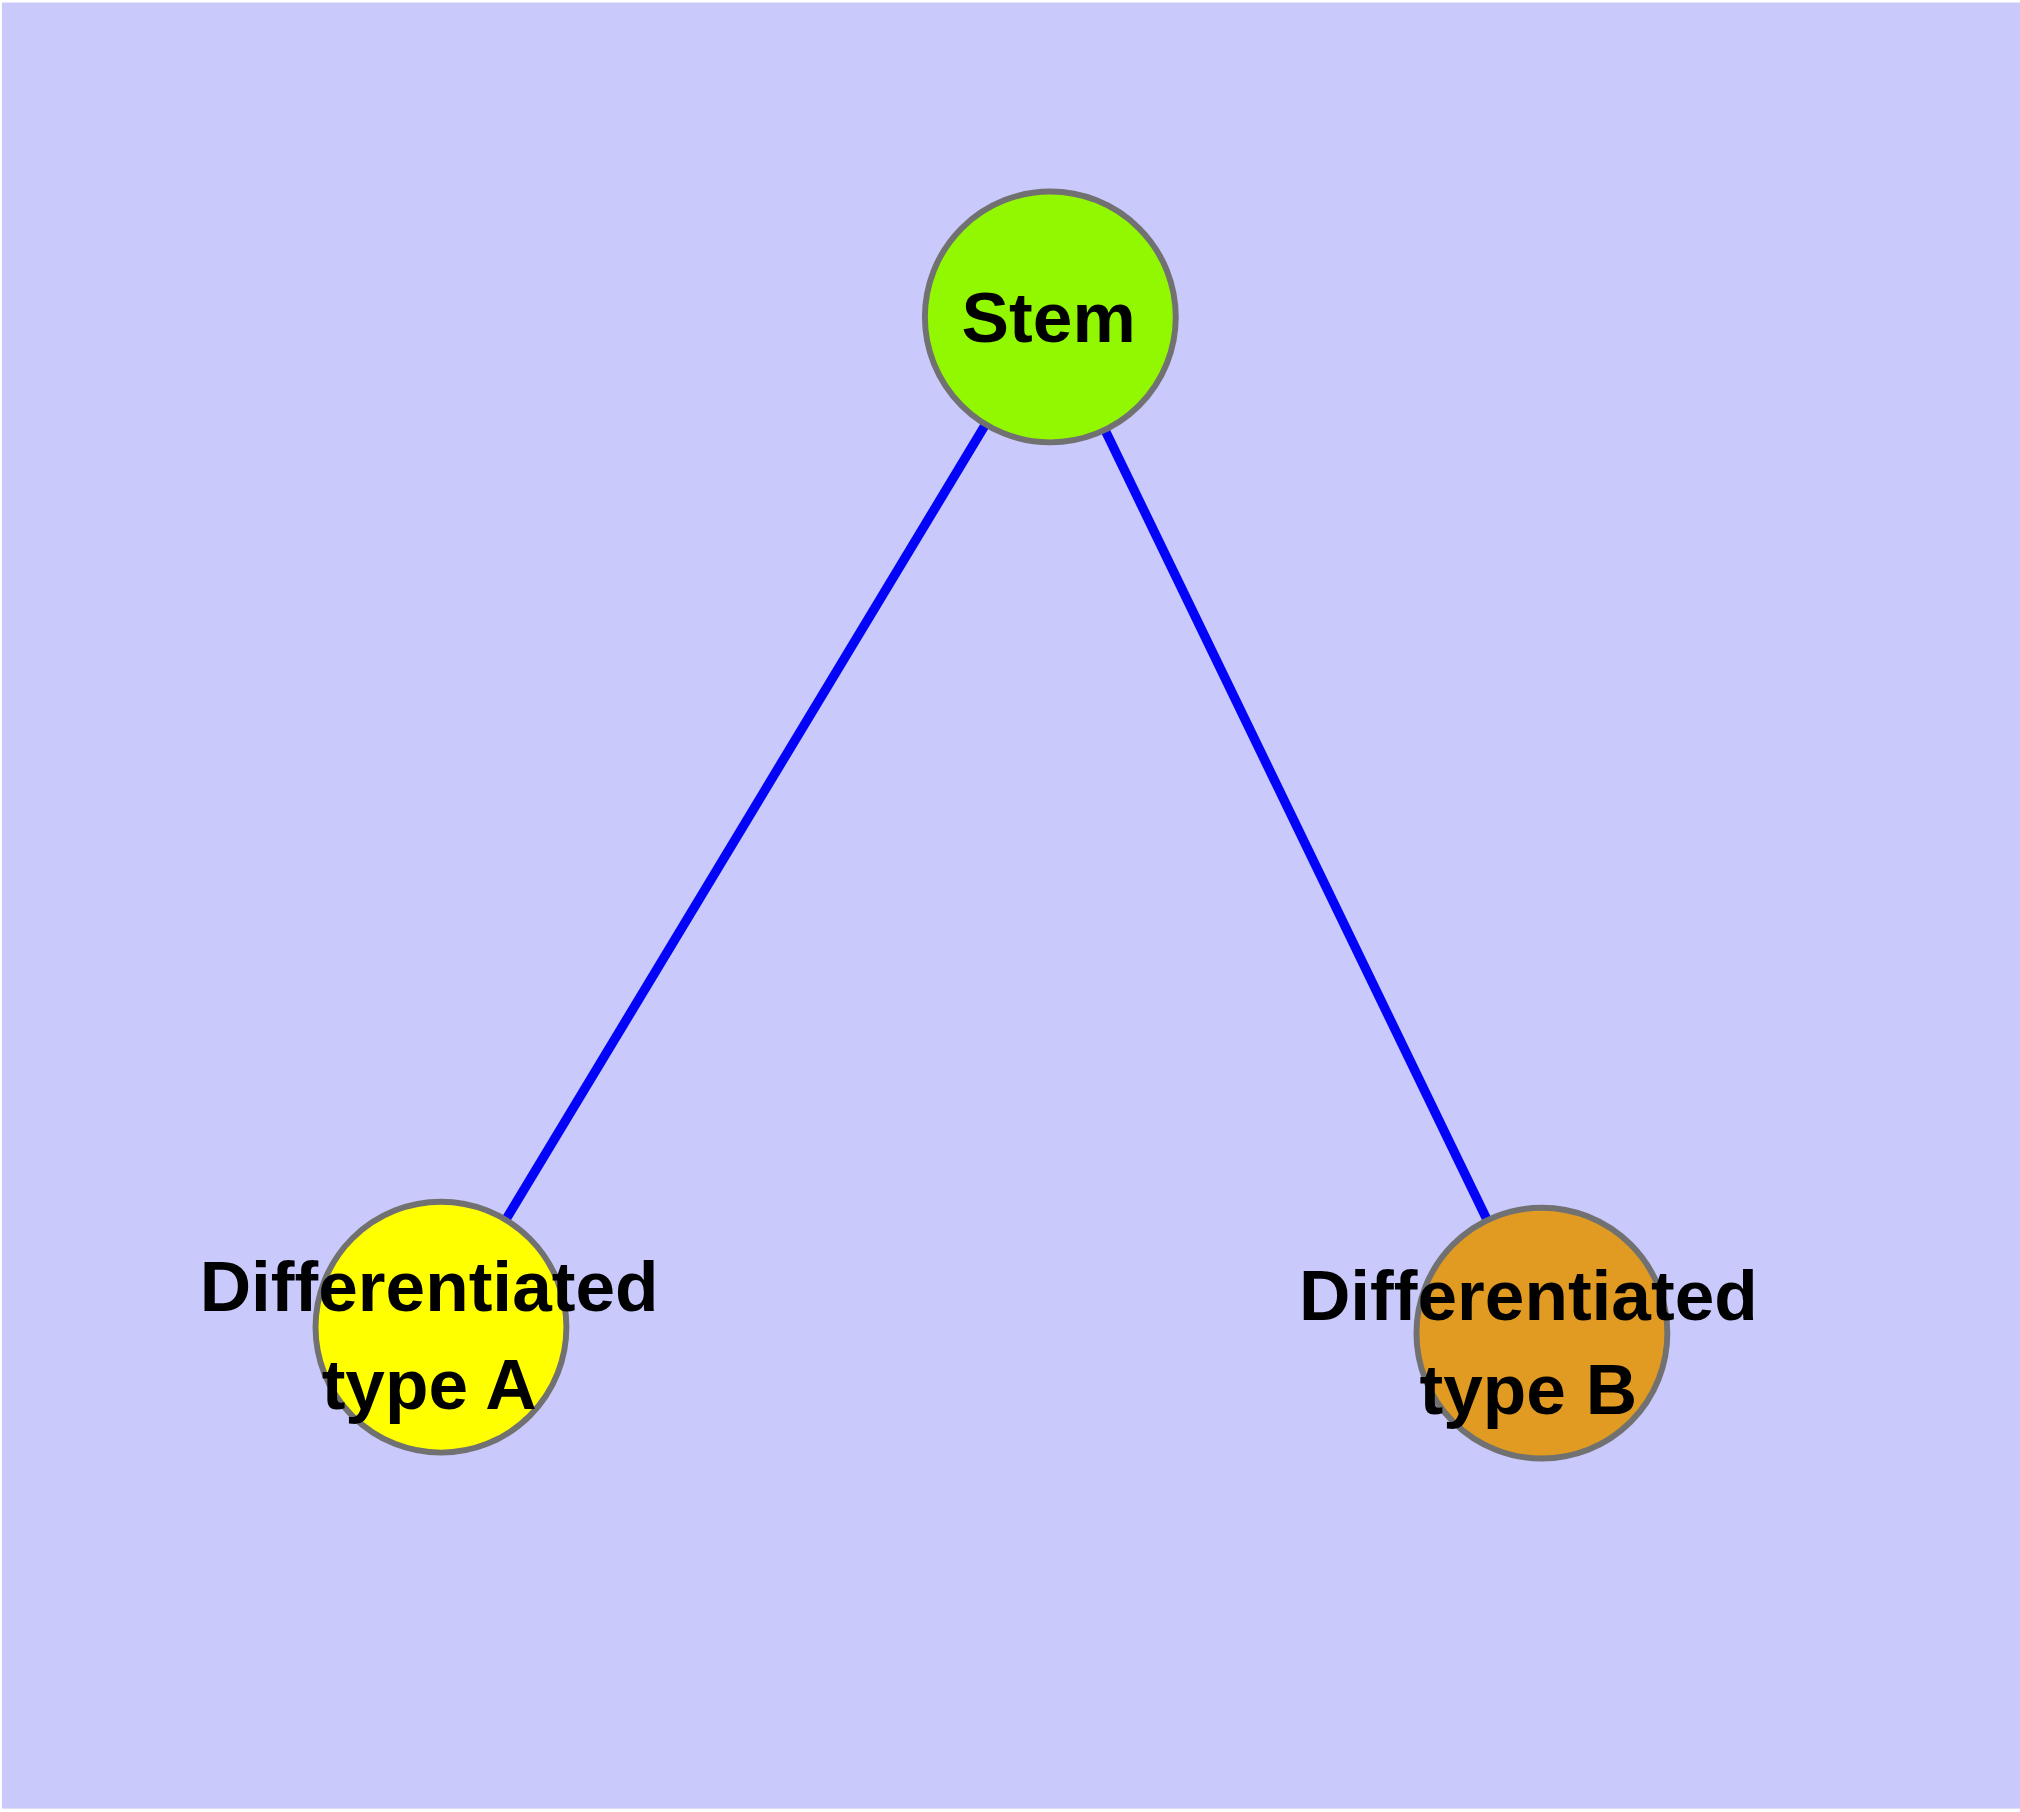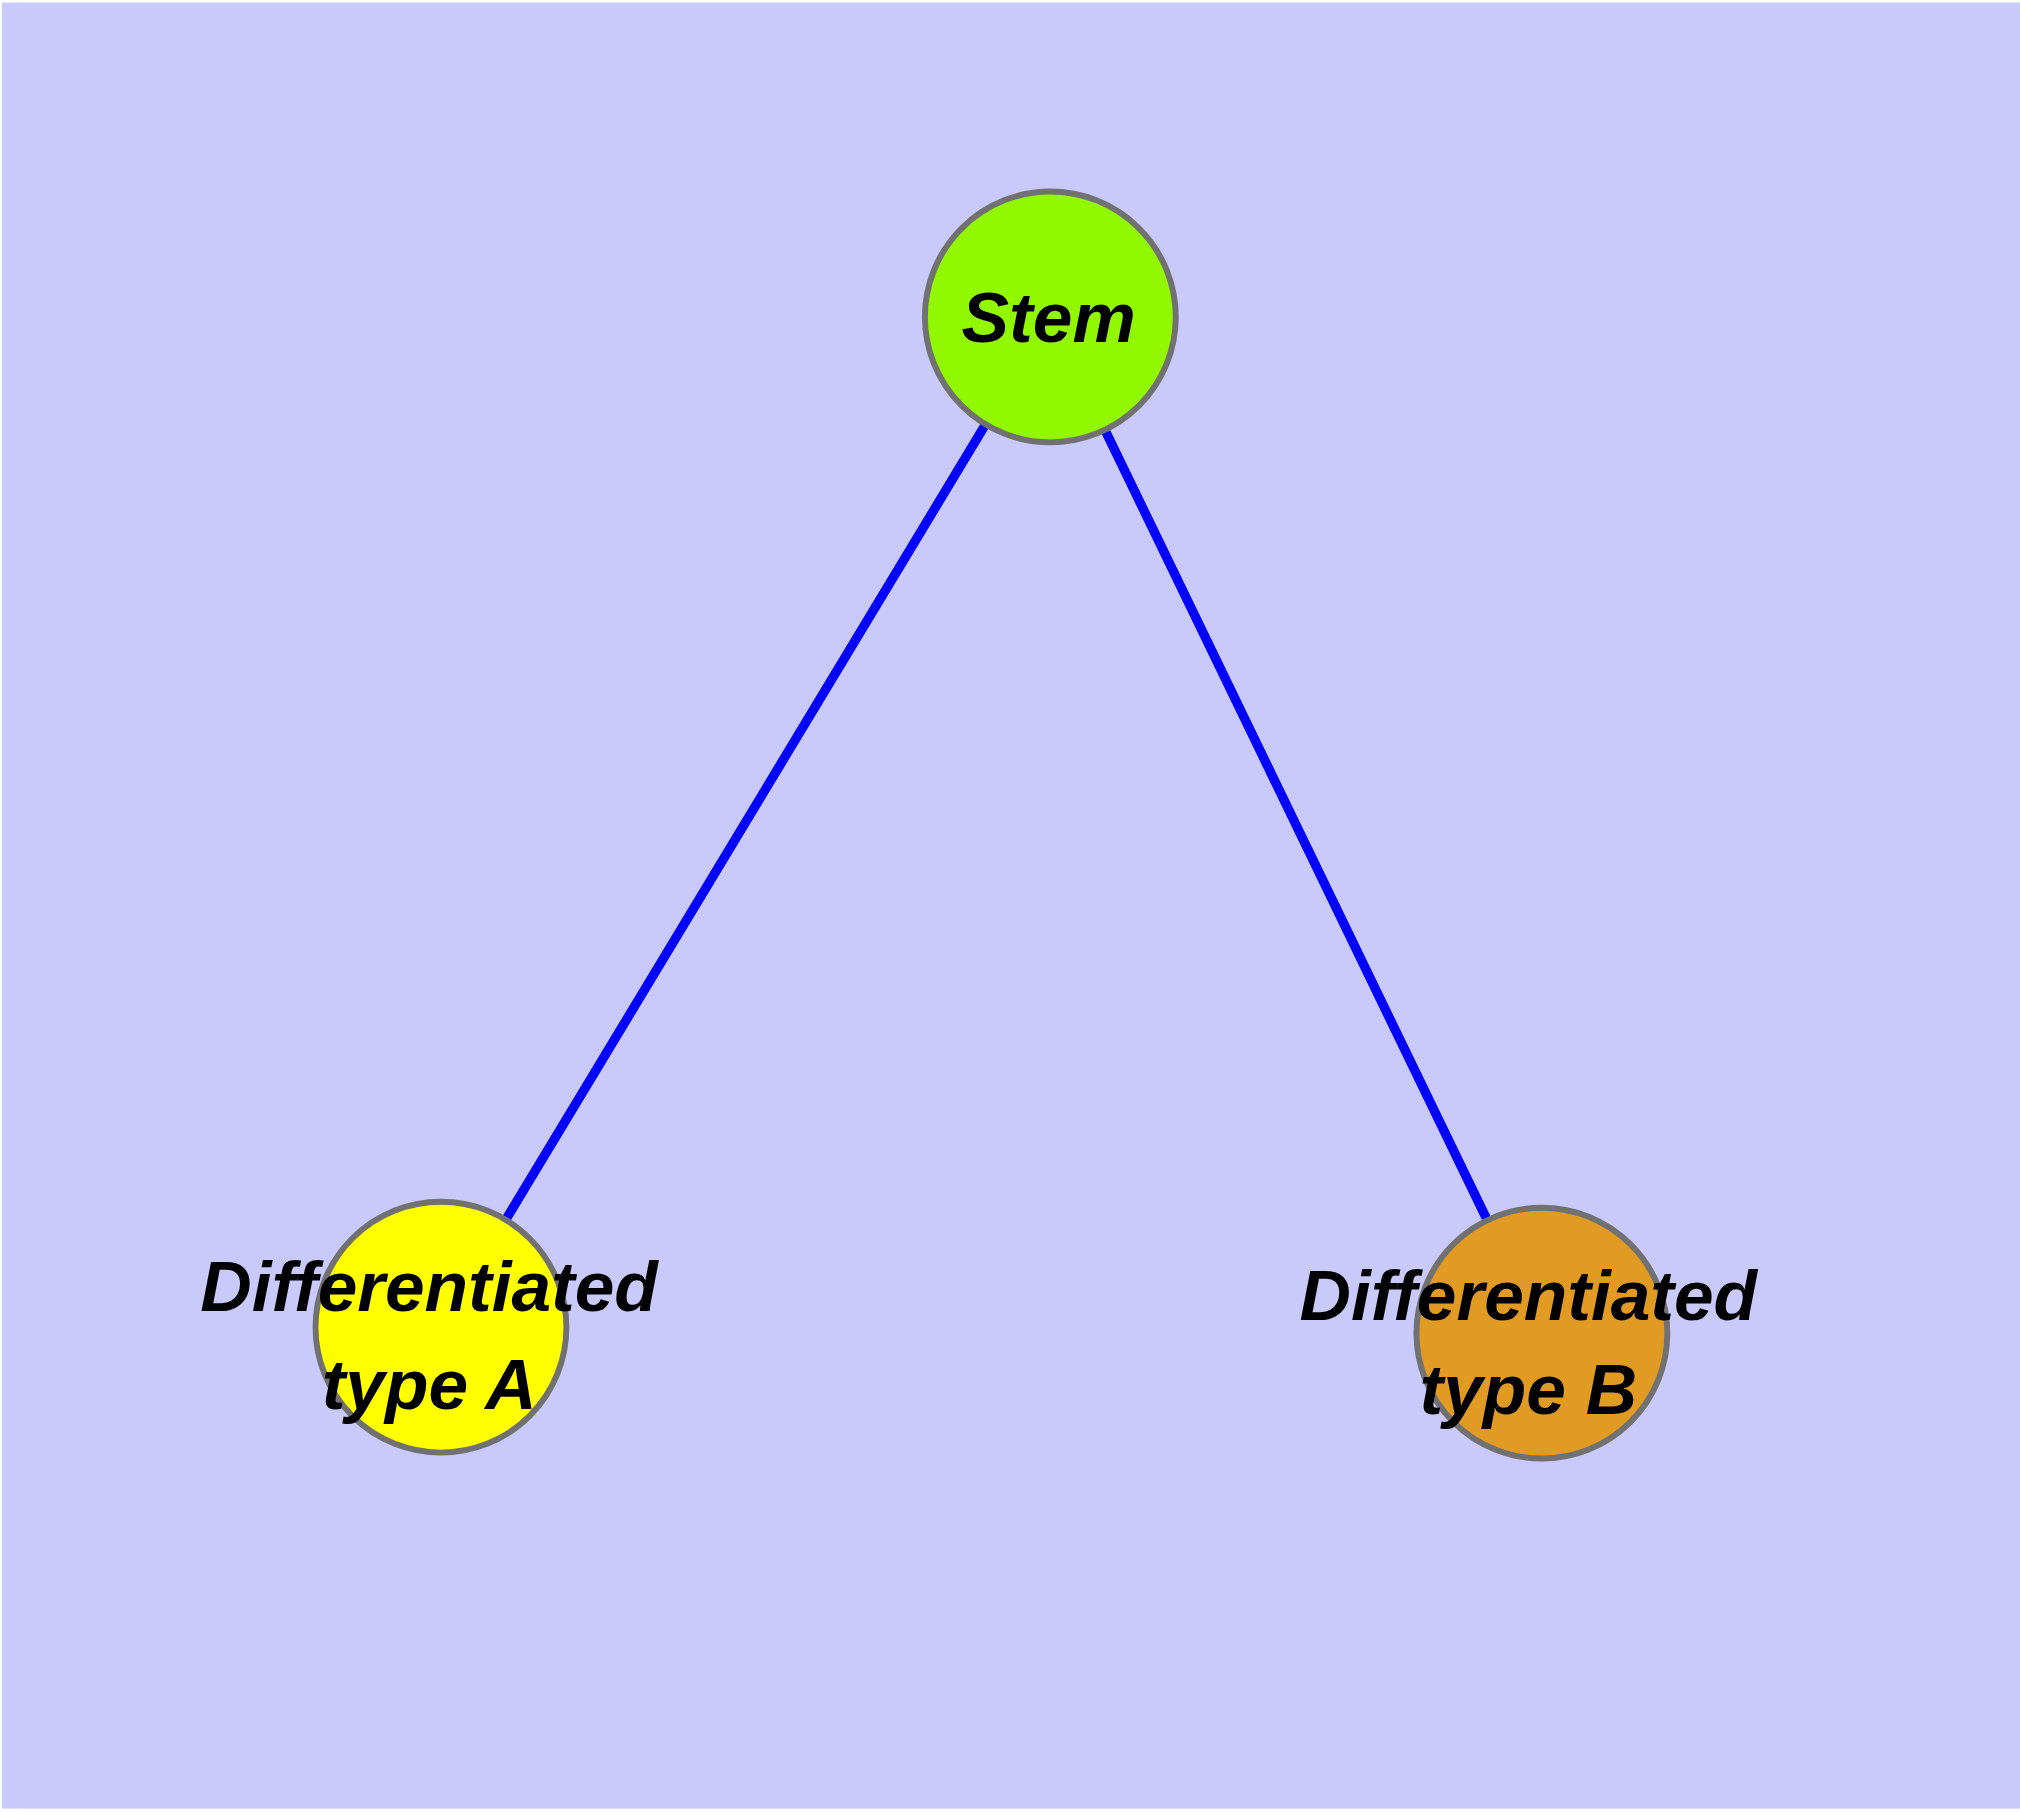--- a/index.html
+++ b/index.html
@@ -8,21 +8,20 @@
       padding: 0;
       width: 2021px;
       height: 1812px;
       overflow: hidden;
       font-family: "Liberation Sans", sans-serif;
     }
     .stage {
       position: relative;
       width: 1912px;
       height: 1812px;
-      font-style: italic;
     }
     svg {
       display: block;
       width: 2021px;
       height: 1812px;
     }
     .node-label {
       font-family: "Liberation Sans", sans-serif;
       font-weight: 700;
       font-size: 84px;

